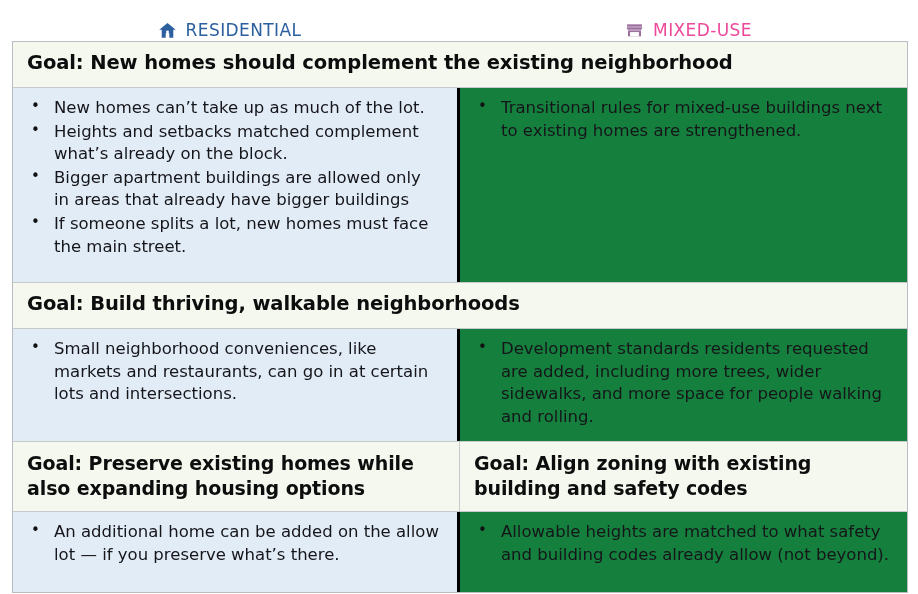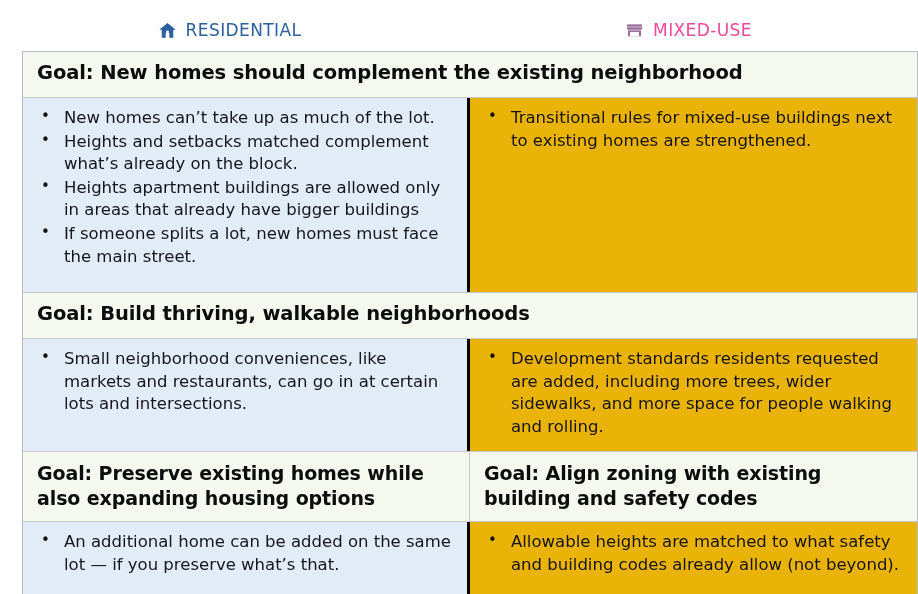--- a/index.html
+++ b/index.html
@@ -20,22 +20,21 @@
     width: 918px;
     height: 594px;
     box-sizing: border-box;
   }
 
   
   .col-headers {
     display: flex;
     width: 918px;
     height: 40px;
-    align-items: center;
-    margin-top: 10px;
+    align-items: flex-end;
   }
   .col-header {
     flex: 1 1 50%;
     display: flex;
     align-items: center;
     justify-content: center;
     gap: 9px;
   }
   .col-header-label {
     font-size: 17px;
@@ -43,21 +42,21 @@
     font-family: "DejaVu Sans", sans-serif;
     font-weight: 400;
   }
   .col-header.residential .col-header-label { color: #2b5f9e; }
   .col-header.mixeduse   .col-header-label { color: #ec4899; }
   .hdr-icon { display: inline-flex; align-items: center; }
 
   
   .matrix {
     position: absolute;
-    left: 22px;
+    left: 12px;
     top: 41px;
     width: 896px;
     border: 1px solid #b9bcc0;
     box-sizing: border-box;
     background: #ffffff;
   }
 
   .goal-row {
     display: block;
     background: #f4f8ef;
@@ -99,21 +98,21 @@
     box-sizing: border-box;
     flex: 0 0 50%;
     width: 50%;
     padding: 9px 16px 12px 10px;
   }
   .content-cell.residential {
     background: #e2ecf7;
     border-right: 3px solid #000000;
   }
   .content-cell.mixeduse {
-    background: #eab308;
+    background: #15803d;
   }
 
   ul.bullets {
     list-style: none;
     margin: 0;
     padding: 0;
   }
   ul.bullets li {
     position: relative;
     padding-left: 31px;
@@ -173,21 +172,21 @@
       <div class="goal-cell">
         <div class="goal-text">Goal: New homes should complement the existing neighborhood</div>
       </div>
     </div>
 
     <div class="content-row r1">
       <div class="content-cell residential">
         <ul class="bullets">
           <li>New homes can’t take up as much of the lot.</li>
           <li>Heights and setbacks matched complement what’s already on the block.</li>
-          <li>Heights apartment buildings are allowed only in areas that already have bigger buildings</li>
+          <li>Bigger apartment buildings are allowed only in areas that already have bigger buildings</li>
           <li>If someone splits a lot, new homes must face the main street.</li>
         </ul>
       </div>
       <div class="content-cell mixeduse">
         <ul class="bullets">
           <li>Transitional rules for mixed-use buildings next to existing homes are strengthened.</li>
         </ul>
       </div>
     </div>
 
@@ -215,21 +214,21 @@
         <div class="goal-text tall">Goal: Preserve existing homes while also expanding housing options</div>
       </div>
       <div class="goal-cell right">
         <div class="goal-text tall">Goal: Align zoning with existing building and safety codes</div>
       </div>
     </div>
 
     <div class="content-row r3">
       <div class="content-cell residential">
         <ul class="bullets">
-          <li>An additional home can be added on the same lot — if you preserve what’s that.</li>
+          <li>An additional home can be added on the allow lot — if you preserve what’s there.</li>
         </ul>
       </div>
       <div class="content-cell mixeduse">
         <ul class="bullets">
           <li>Allowable heights are matched to what safety and building codes already allow (not beyond).</li>
         </ul>
       </div>
     </div>
 
   </div>

